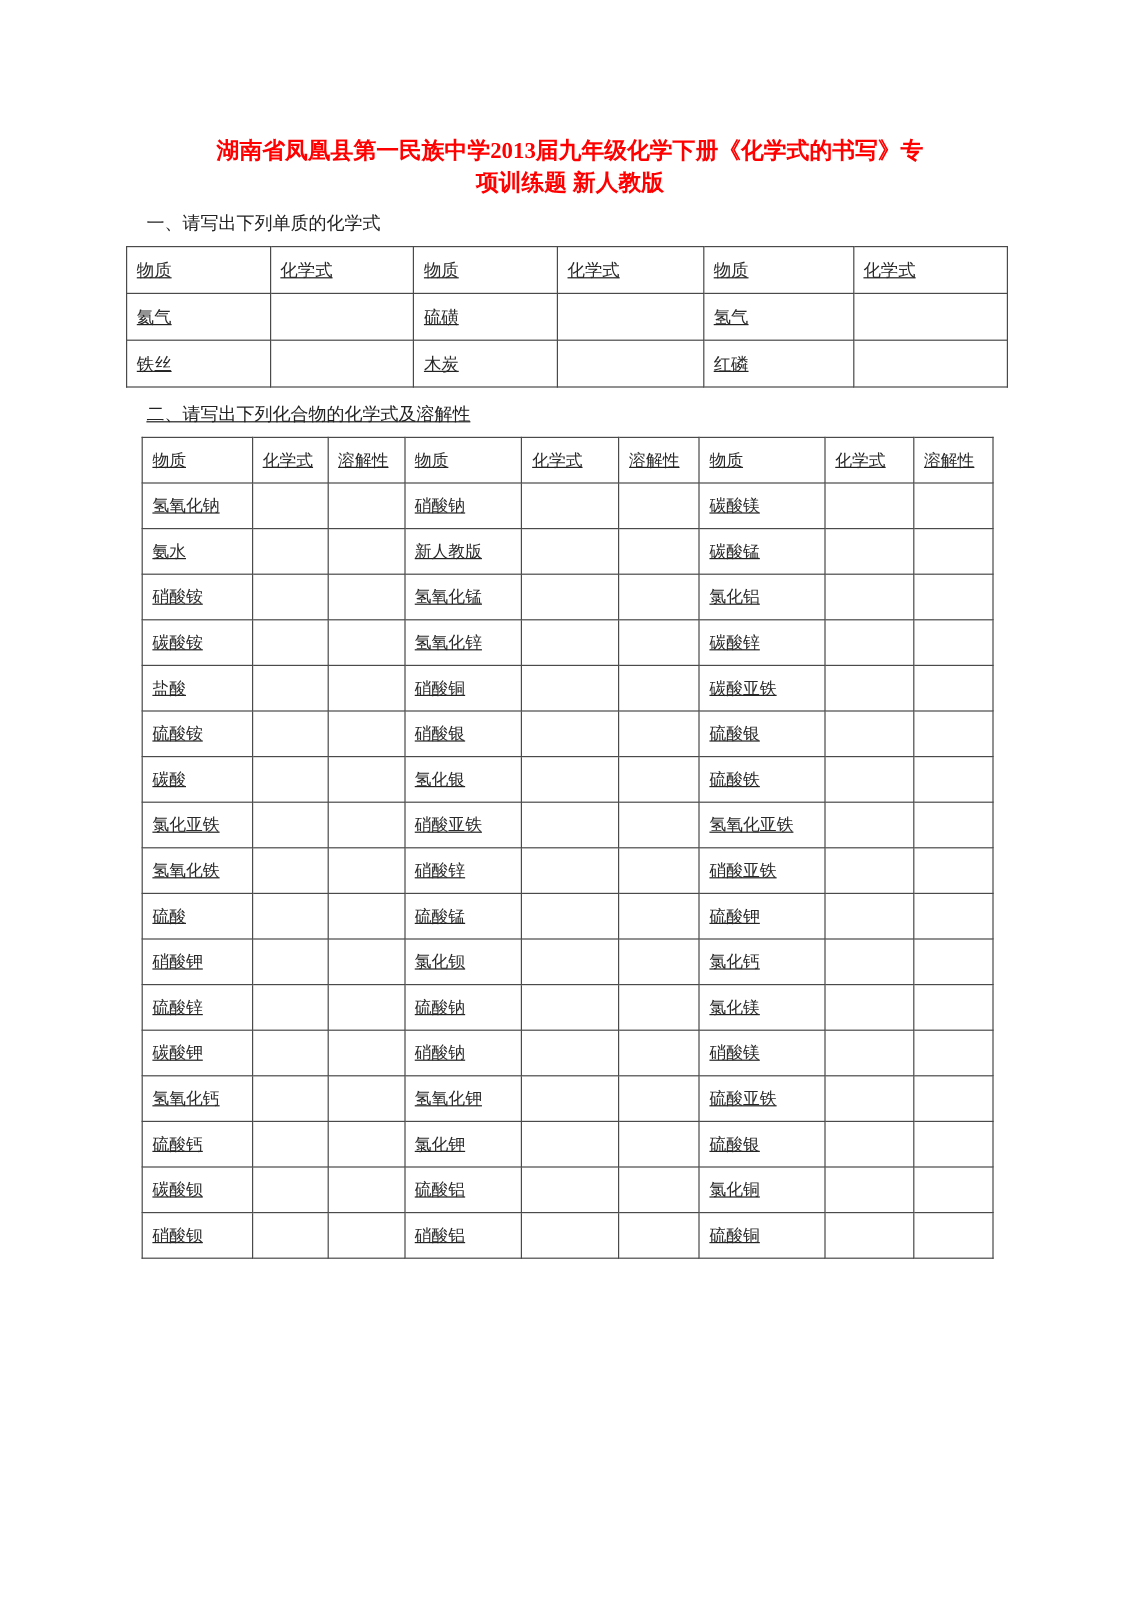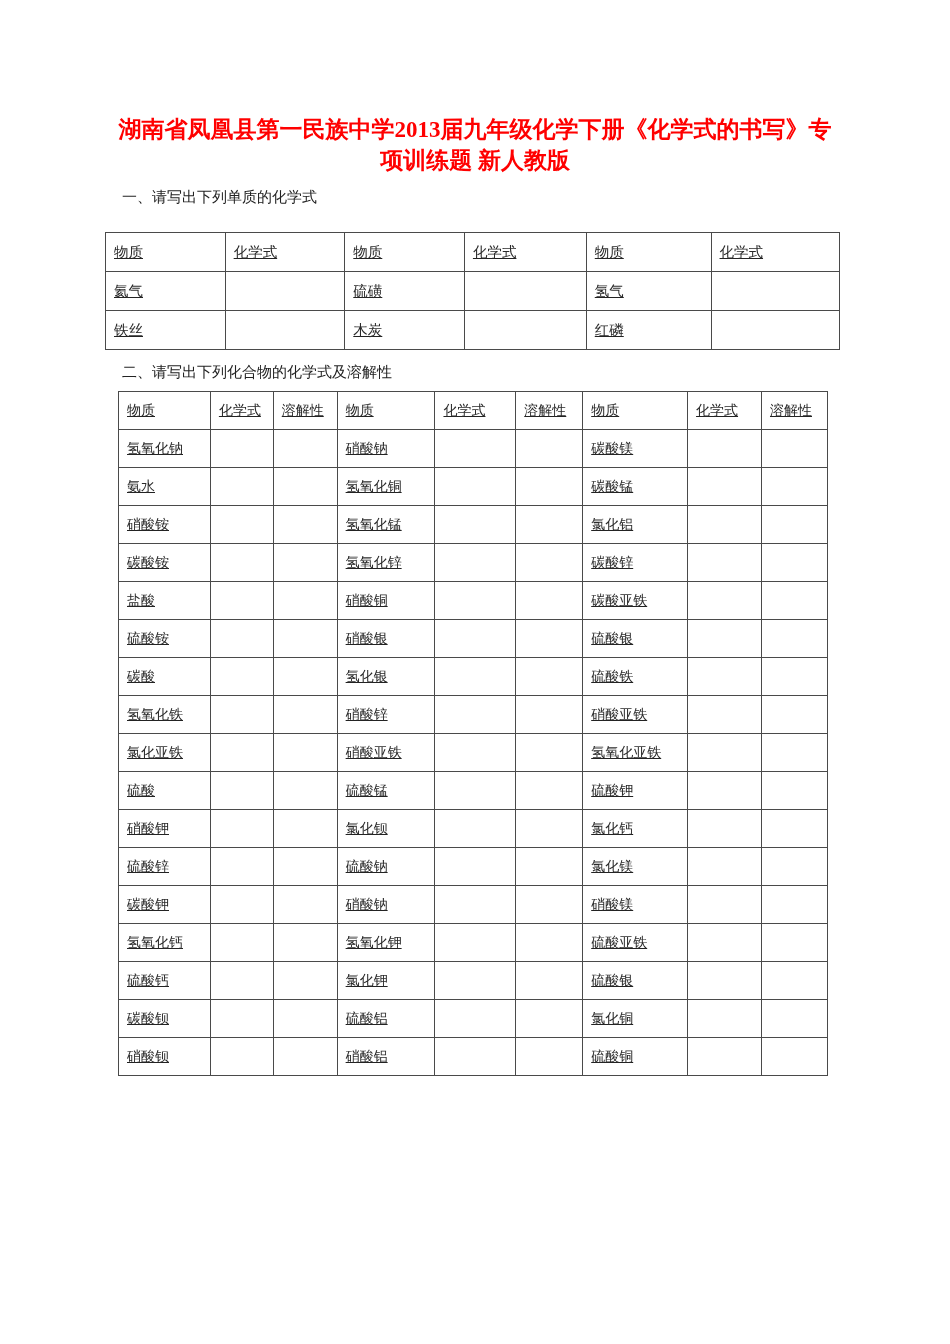--- a/index.html
+++ b/index.html
@@ -16,34 +16,35 @@
   }
   .page {
     position: relative;
     width: 950px;
     height: 1344px;
   }
   .doc-title {
     margin: 114px auto 0 auto;
     width: 730px;
     text-align: center;
-    font-size: 23px;
+    font-size: 19px;
     font-weight: bold;
     line-height: 1.35;
     color: #ff0000;
   }
   .section-heading {
     font-size: 15px;
     color: #222;
   }
   .section-heading.s1 {
-    margin: 12px 0 25px 122px;
+    margin: 12px 0 9px 122px;
   }
   .section-heading.s2 {
     margin: 13px 0 9px 122px;
+    text-decoration: underline;
   }
   table {
     border-collapse: collapse;
     table-layout: fixed;
     text-decoration: underline;
   }
   th, td {
     border: 1px solid #4a4a4a;
     font-weight: normal;
     text-align: left;
@@ -156,21 +157,21 @@
           <td></td>
           <td></td>
           <td>碳酸镁</td>
           <td></td>
           <td></td>
         </tr>
         <tr>
           <td>氨水</td>
           <td></td>
           <td></td>
-          <td>氢氧化铜</td>
+          <td>新人教版</td>
           <td></td>
           <td></td>
           <td>碳酸锰</td>
           <td></td>
           <td></td>
         </tr>
         <tr>
           <td>硝酸铵</td>
           <td></td>
           <td></td>
@@ -219,38 +220,38 @@
           <td></td>
           <td></td>
           <td>氢化银</td>
           <td></td>
           <td></td>
           <td>硫酸铁</td>
           <td></td>
           <td></td>
         </tr>
         <tr>
+          <td>氯化亚铁</td>
+          <td></td>
+          <td></td>
+          <td>硝酸亚铁</td>
+          <td></td>
+          <td></td>
+          <td>氢氧化亚铁</td>
+          <td></td>
+          <td></td>
+        </tr>
+        <tr>
           <td>氢氧化铁</td>
           <td></td>
           <td></td>
           <td>硝酸锌</td>
           <td></td>
           <td></td>
           <td>硝酸亚铁</td>
-          <td></td>
-          <td></td>
-        </tr>
-        <tr>
-          <td>氯化亚铁</td>
-          <td></td>
-          <td></td>
-          <td>硝酸亚铁</td>
-          <td></td>
-          <td></td>
-          <td>氢氧化亚铁</td>
           <td></td>
           <td></td>
         </tr>
         <tr>
           <td>硫酸</td>
           <td></td>
           <td></td>
           <td>硫酸锰</td>
           <td></td>
           <td></td>

